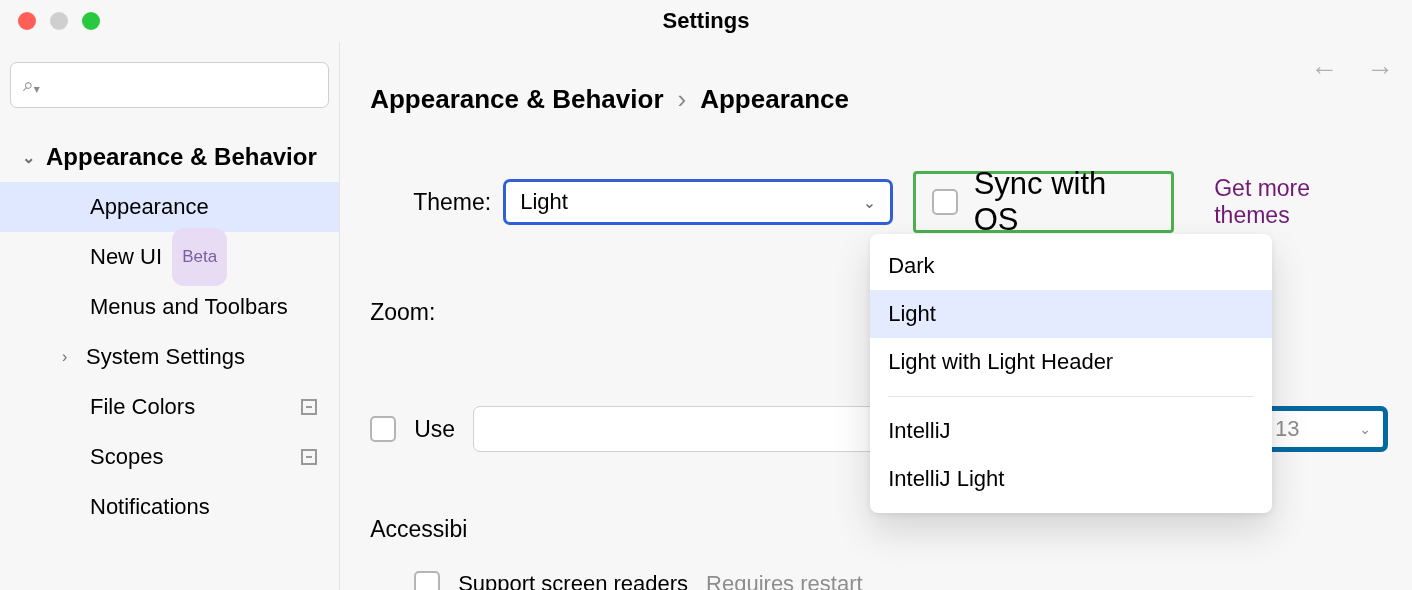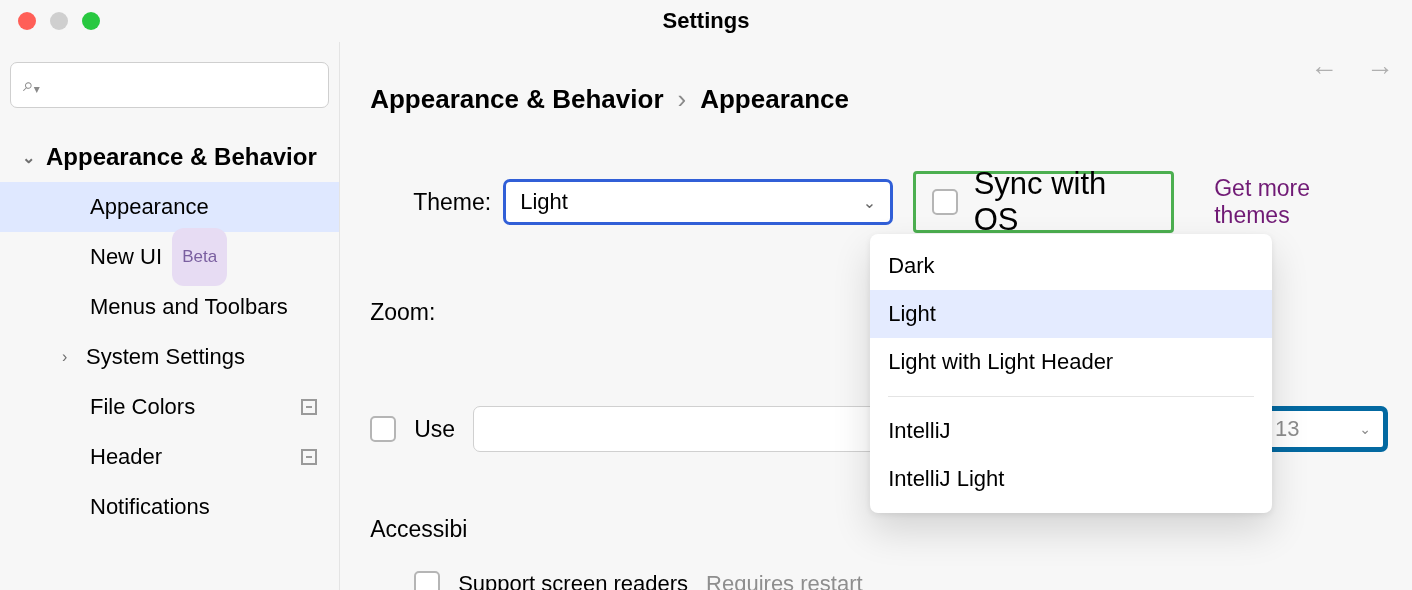--- a/index.html
+++ b/index.html
@@ -98,21 +98,21 @@
       </div>
       <div class="tree-item child">
         <span class="expander sub">›</span>
         <span>System Settings</span>
       </div>
       <div class="tree-item child">
         <span>File Colors</span>
         <span class="square-icon"></span>
       </div>
       <div class="tree-item child">
-        <span>Header</span>
+        <span>Scopes</span>
         <span class="square-icon"></span>
       </div>
       <div class="tree-item child">
         <span>Notifications</span>
       </div>
     </div>
   </div>
 
   <div class="main">
     <div class="breadcrumb">

